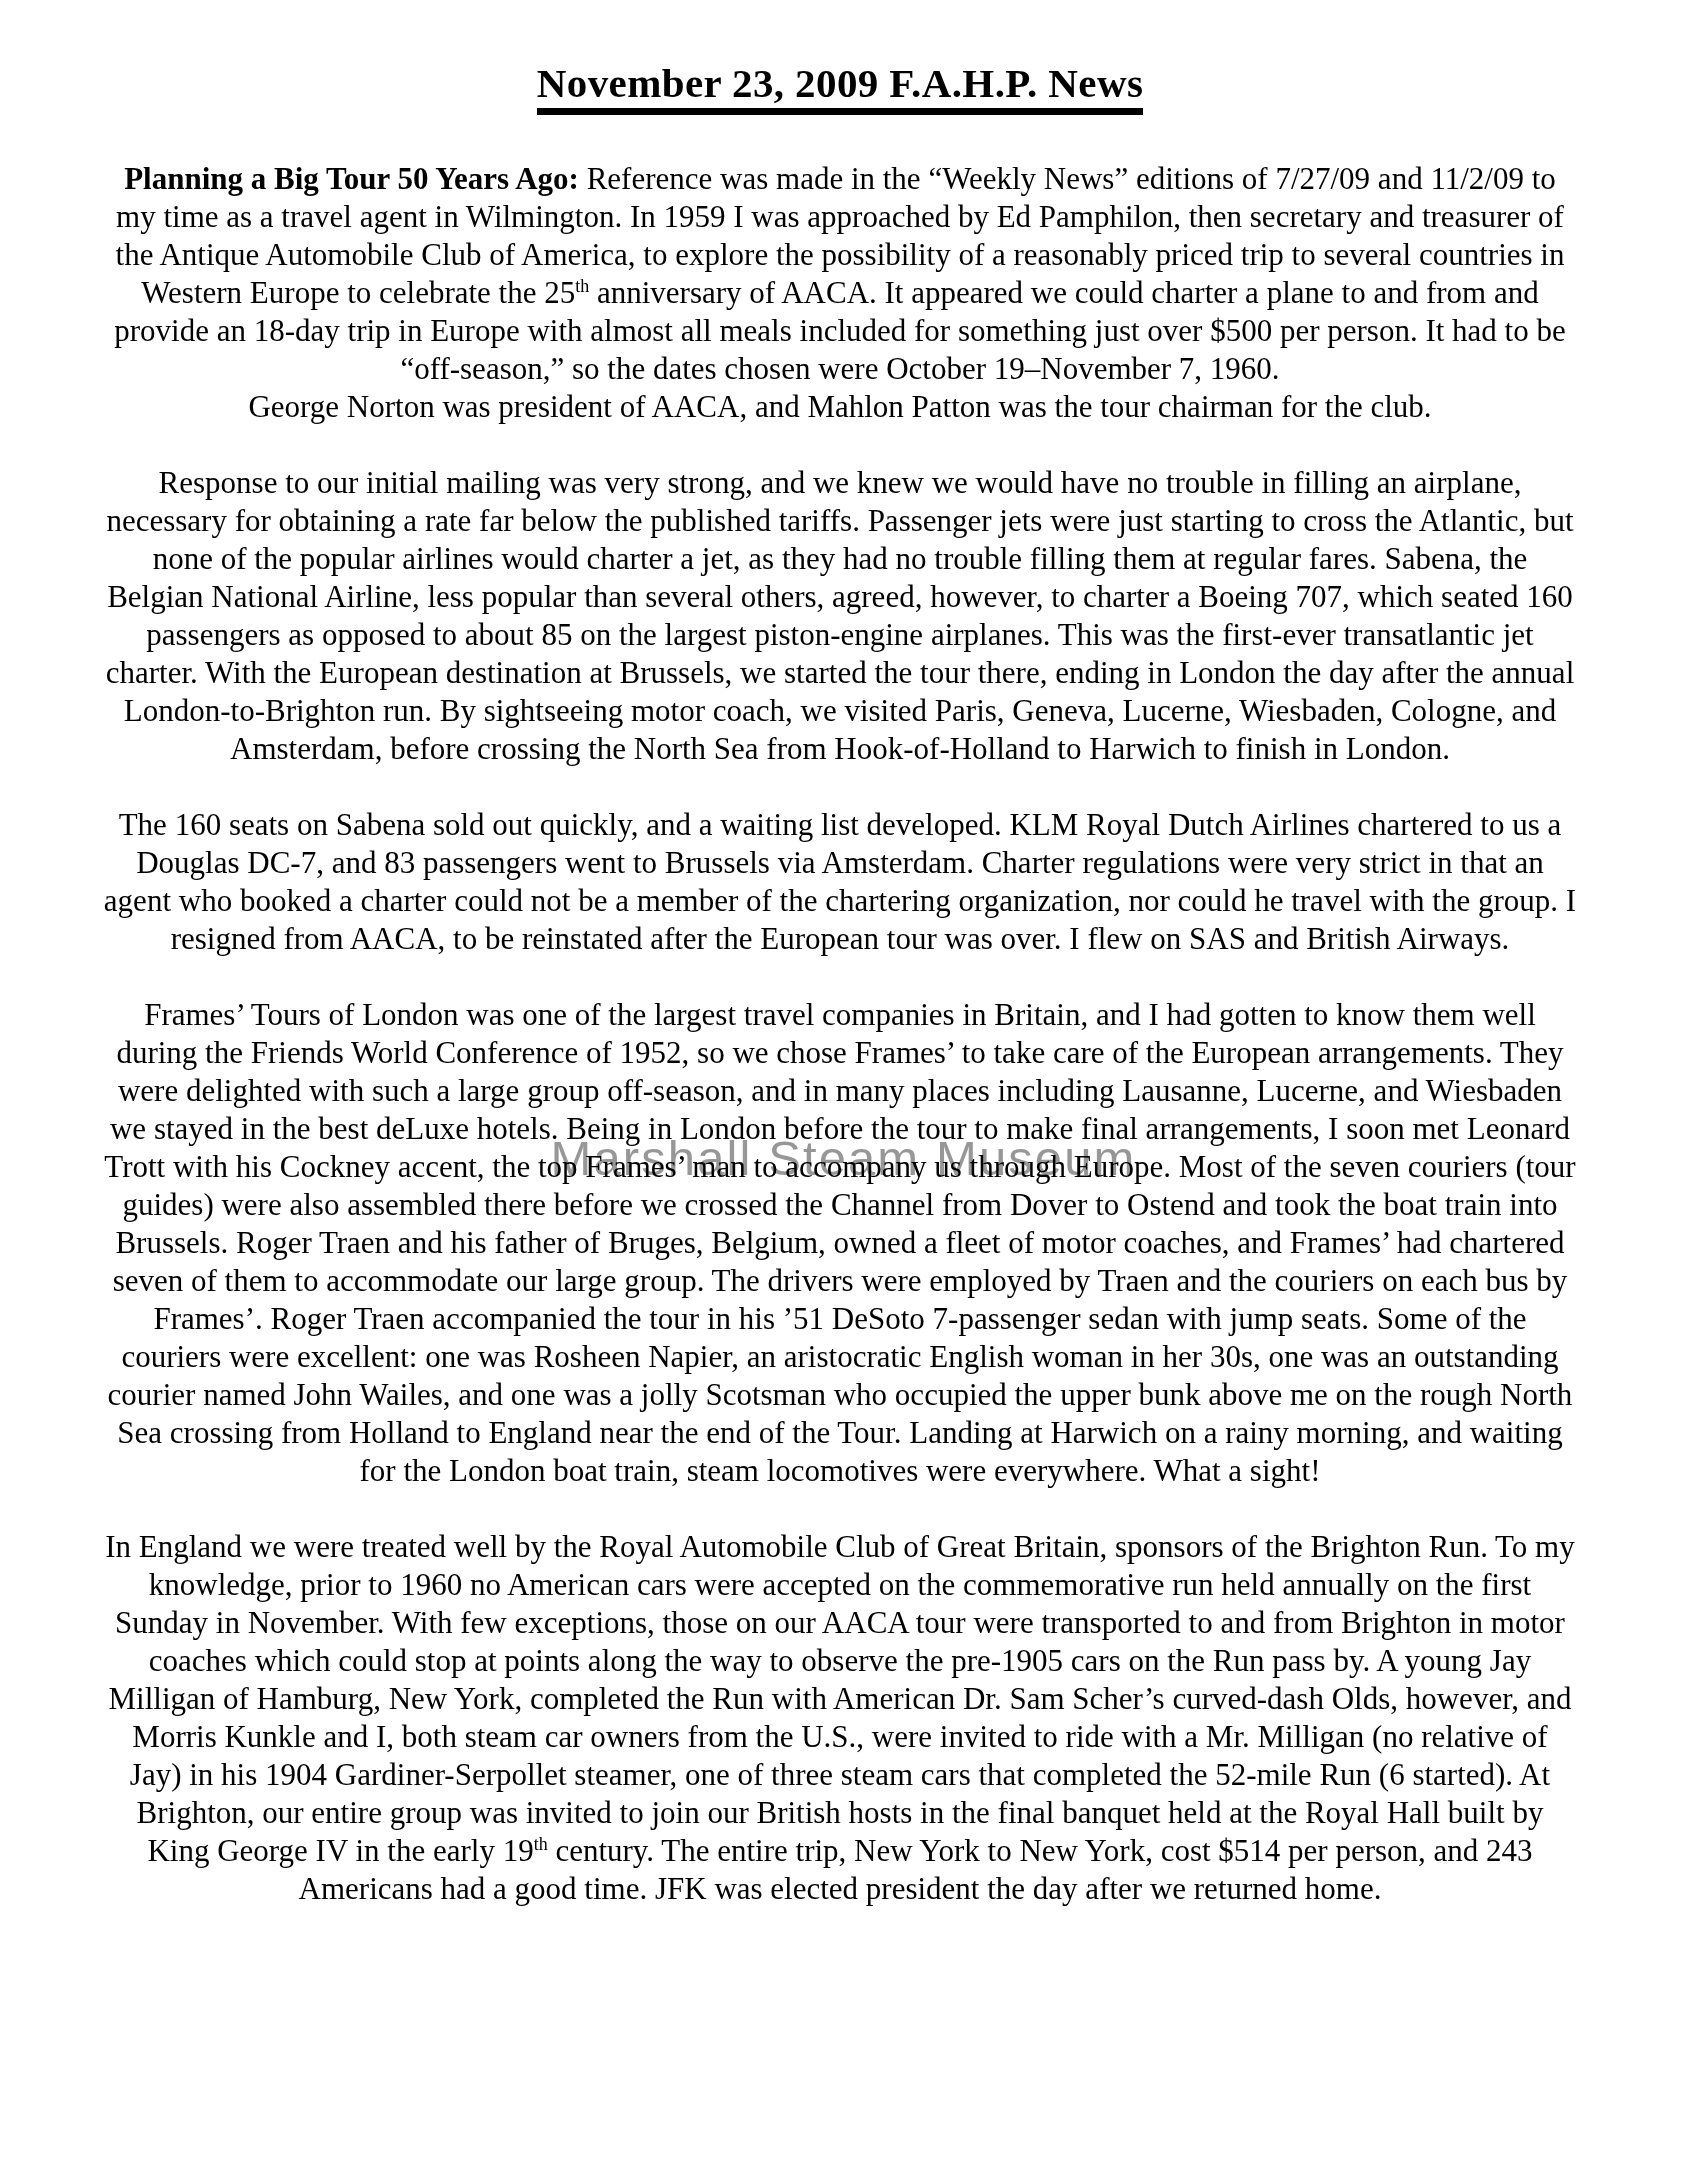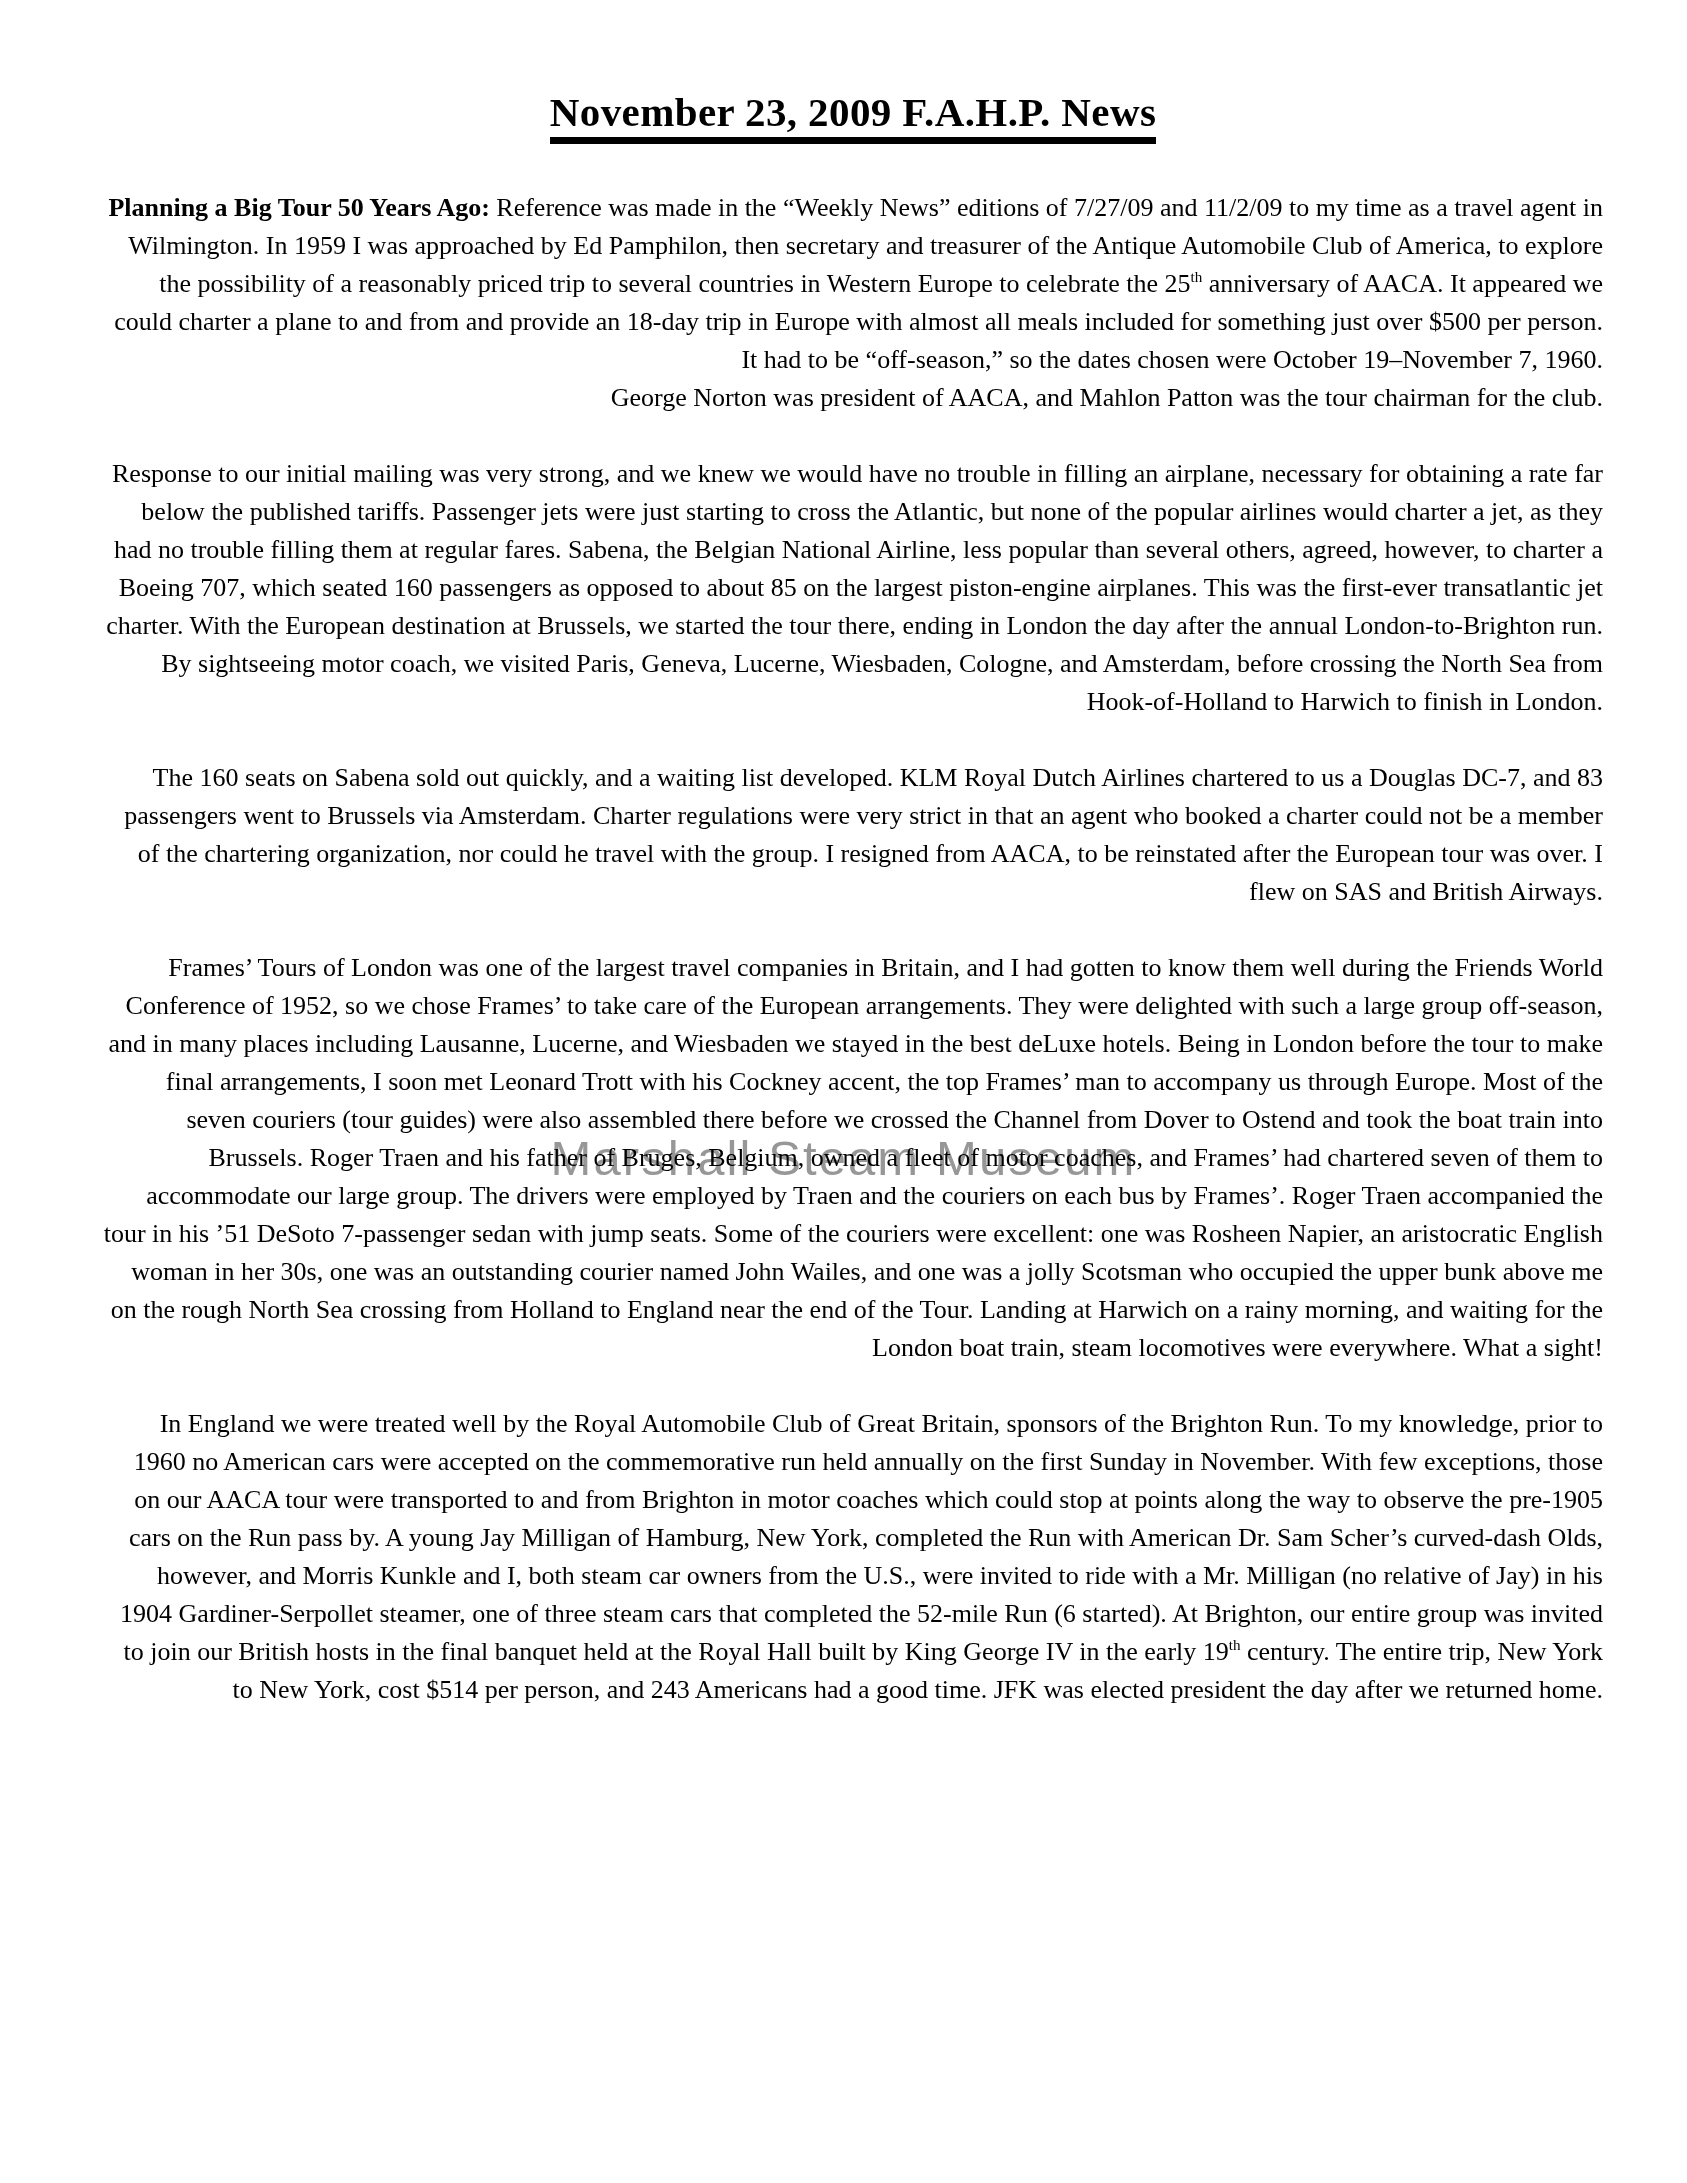--- a/index.html
+++ b/index.html
@@ -28,39 +28,38 @@
     font-weight: 400;
     letter-spacing: 2.1px;
     color: rgba(122, 122, 122, 0.78);
     white-space: nowrap;
     z-index: 0;
     user-select: none;
   }
   .content {
     position: relative;
     z-index: 1;
-    padding: 59px 84px 0 103px;
-    margin-top: 29px;
+    padding: 59px 110px 0 103px;
   }
   .doc-title {
     margin: 0;
     text-align: center;
     font-size: 41px;
     font-weight: 700;
     letter-spacing: 0.4px;
   }
   .doc-title .title-underline {
     border-bottom: 7px solid #000000;
     padding-bottom: 2.1px;
   }
   .doc-body {
     margin-top: 53px;
-    font-size: 26px;
+    font-size: 31px;
     line-height: 38px;
-    text-align: right;
+    text-align: center;
   }
   .para {
     margin: 0 0 38px 0;
     white-space: pre-wrap;
   }
   .para b { font-weight: 700; }
   .para sup {
     font-size: 0.58em;
     line-height: 0;
     vertical-align: super;

